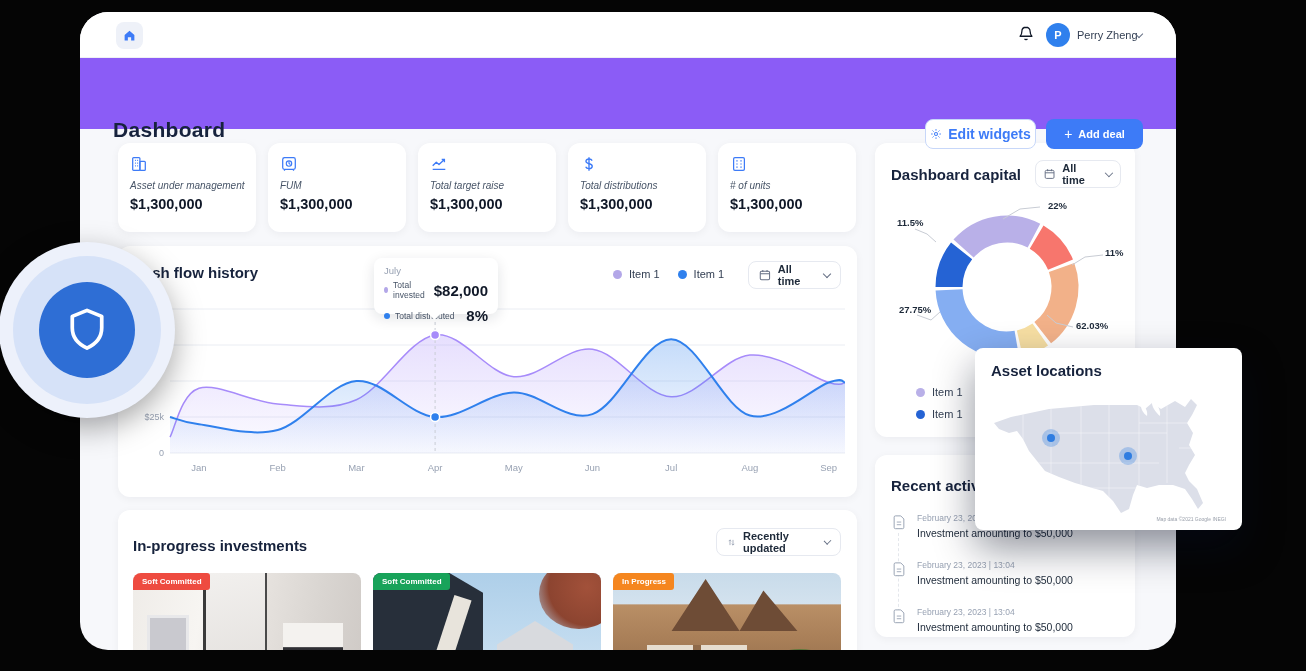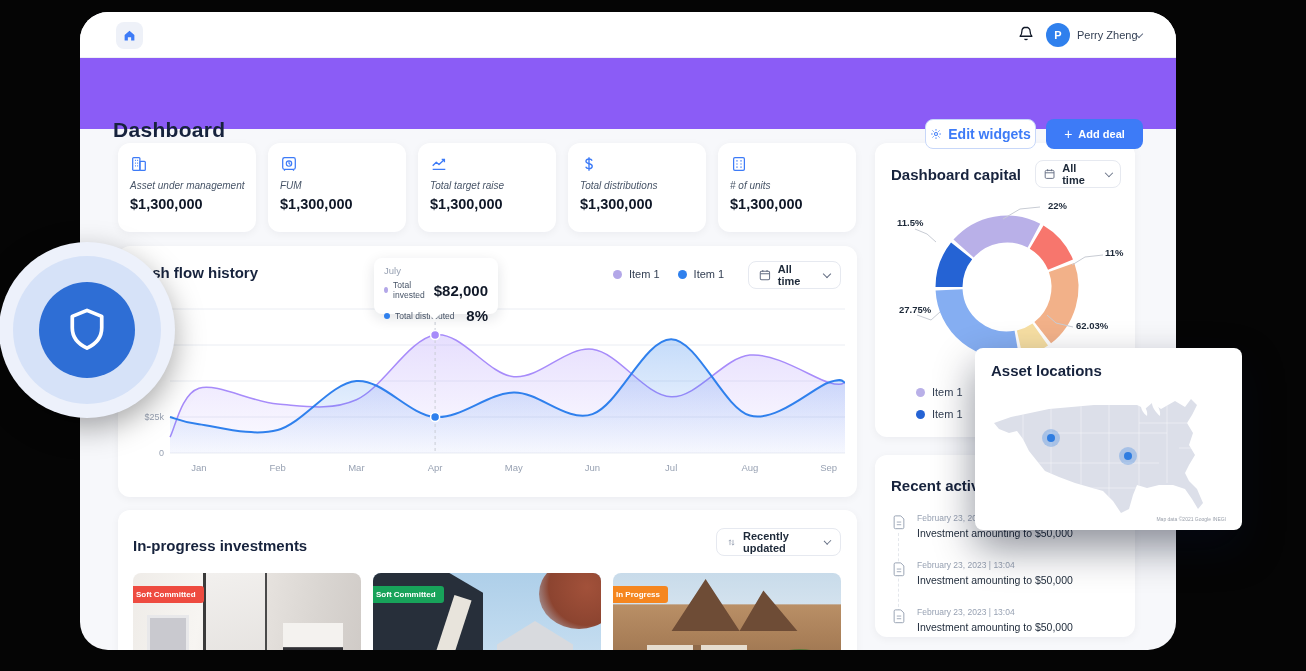--- a/index.html
+++ b/index.html
@@ -67,21 +67,21 @@
   .tt-month { font-size:9.5px; color:#98a2b3; }
   .tt-row { display:flex; align-items:center; gap:5px; margin-top:4px; font-size:8.5px; color:#475467; }
   .tt-row .dot { width:6px; height:6px; }
   .tt-val { margin-left:auto; font-weight:700; color:#101828; font-size:15px; }
 
   
   #inprogress-card { left:38px; top:498px; width:739px; height:180px; }
   .ip-title { position:absolute; left:15px; top:27px; font-size:15px; font-weight:700; color:#17233d; }
   .ip-select { left:598px; top:18px; height:28px; width:125px; font-weight:700; }
   .property { position:absolute; top:63px; width:228px; height:110px; border-radius:8px; overflow:hidden; cursor:pointer; }
-  .badge { position:absolute; left:0; top:13px; padding:4px 8px 4px 3px; font-size:8px; font-weight:700;
+  .badge { position:absolute; left:0; top:0; padding:4px 8px 4px 9px; font-size:8px; font-weight:700;
            color:#fff; border-radius:0 3px 3px 0; z-index:2; }
 
   
   .photo { position:absolute; inset:0; }
   .p1 { background:linear-gradient(100deg,#efece8 0%,#f7f5f2 30%,#e6e2de 55%,#d9d5d1 78%,#cfcac6 100%); }
   .p1 .stair { position:absolute; left:70px; top:-8px; width:64px; height:120px;
                background:linear-gradient(#f2f0ee,#e3e0dd); transform:skewY(-14deg);
                border-left:3px solid #3a3a3a; border-right:2px solid #4a4a4a; }
   .p1 .frame { position:absolute; left:14px; top:42px; width:42px; height:40px; background:#c9c9cf;
                border:3px solid #e8e8ea; }

